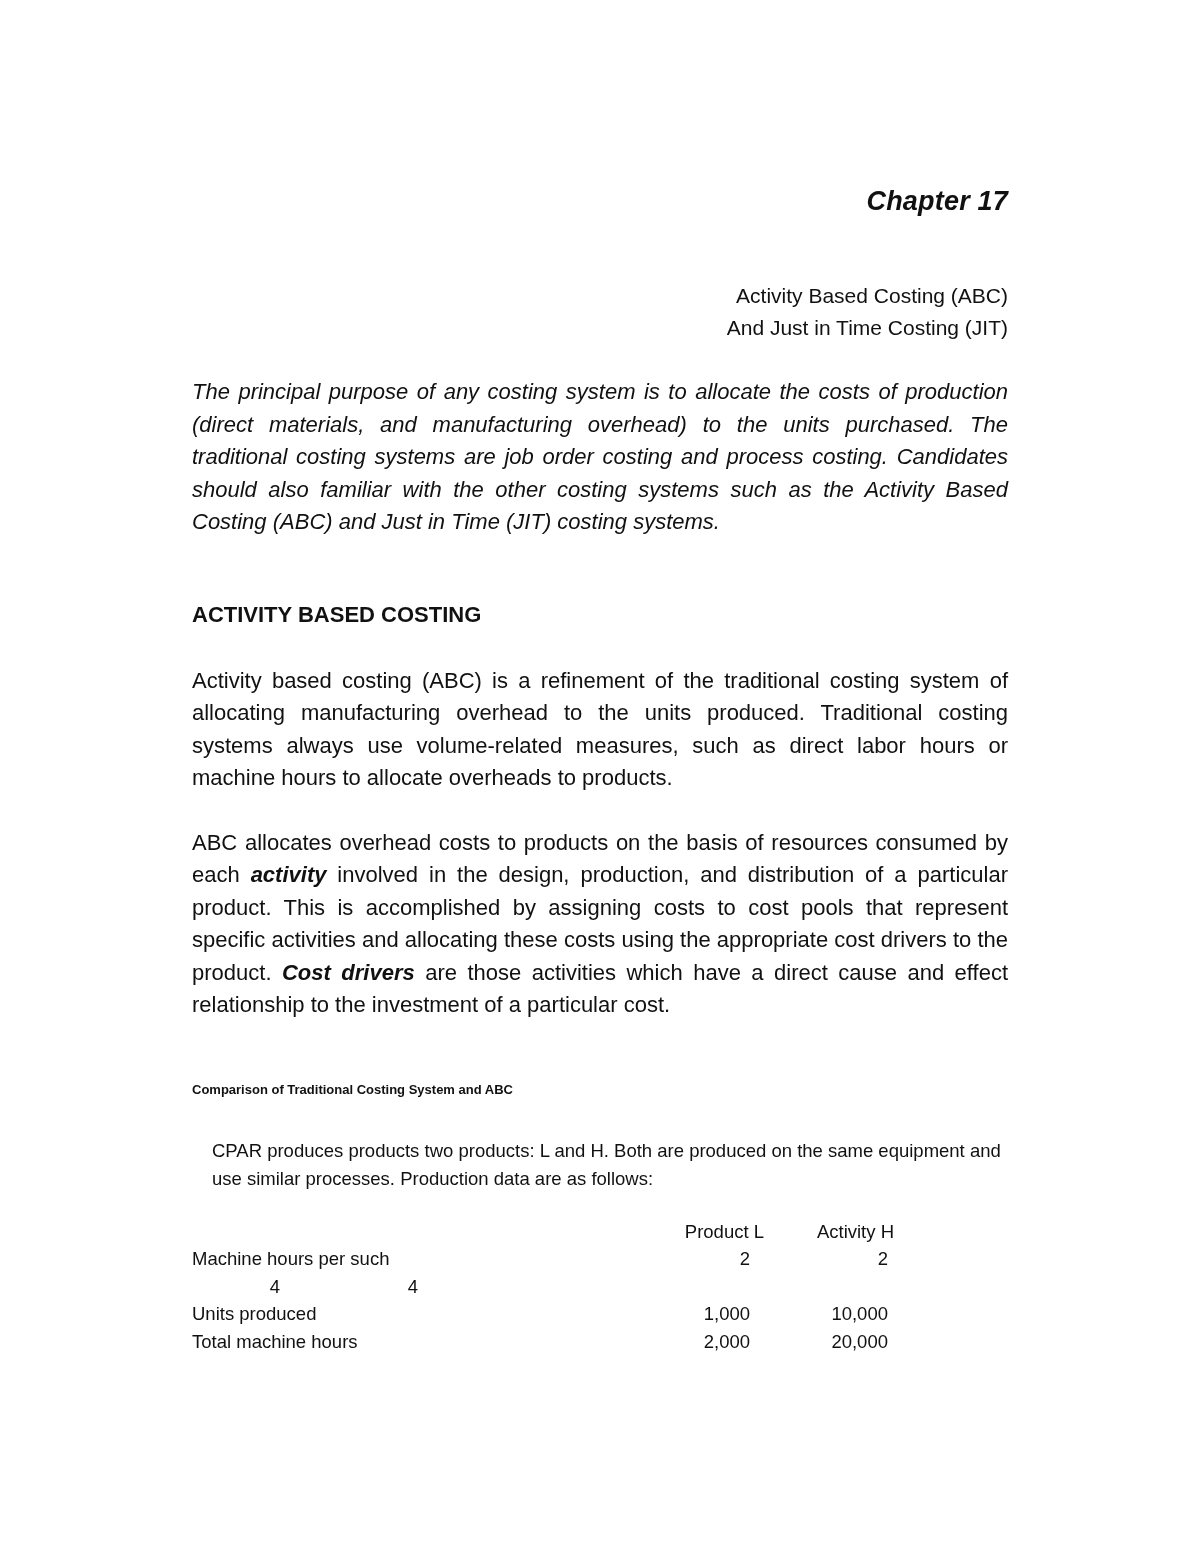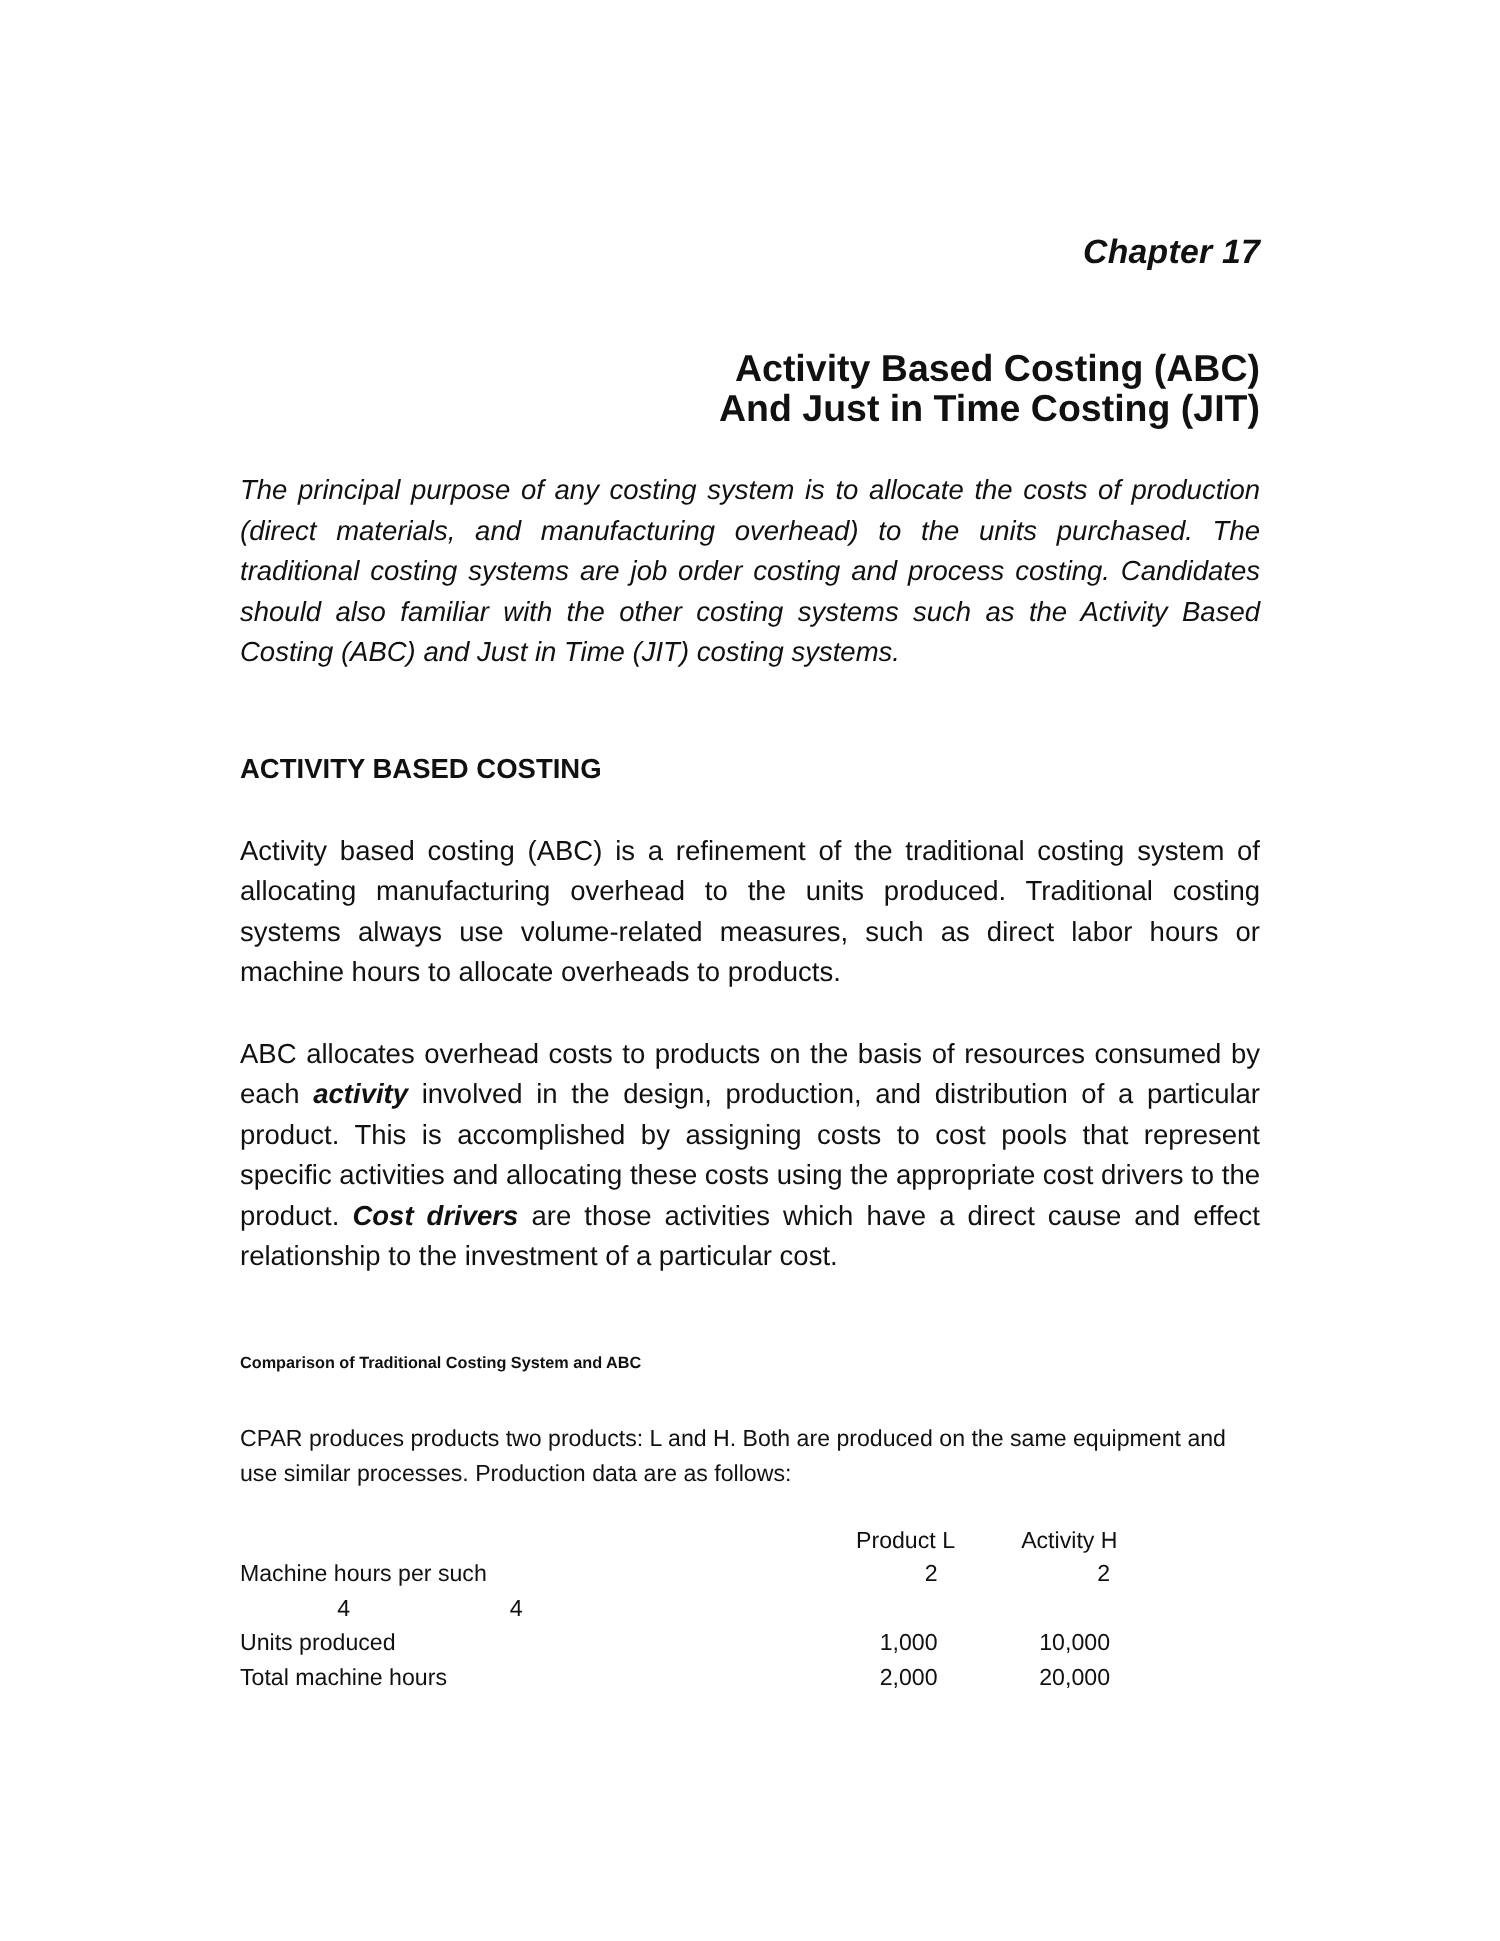--- a/index.html
+++ b/index.html
@@ -6,35 +6,35 @@
   body {
     width: 1200px; height: 1553px; position: relative; overflow: hidden;
     font-family: "Liberation Sans", sans-serif; color: #111;
   }
   .page { position: absolute; left: 0; top: 0; width: 1200px; height: 1340px; }
   .chapter {
     position: absolute; right: 192px; top: 186px;
     font-size: 27px; font-weight: bold; font-style: italic; letter-spacing: 0.2px;
   }
   .titles { position: absolute; right: 192px; top: 280px; text-align: right; }
-  .titles div { font-size: 30px; font-weight: bold; line-height: 32px; margin-left: 14px; }
+  .titles div { font-size: 21px; font-weight: normal; line-height: 32px; margin-left: 14px; }
   .block { position: absolute; left: 192px; width: 816px; }
   .intro {
     top: 376px; font-size: 22px; font-style: italic; line-height: 32.5px;
     text-align: justify; text-align-last: left;
   }
   .sec-head { top: 602px; font-size: 22px; font-weight: bold; }
   .para {
     font-size: 22px; line-height: 32.4px; text-align: justify; text-align-last: left;
   }
   .p1 { top: 665px; }
   .p2 { top: 827px; }
   .p2 .bi { font-weight: bold; font-style: italic; }
   .sub-head { top: 1082px; font-size: 13px; font-weight: bold; }
-  .para-s { top: 1137px; font-size: 18.5px; line-height: 28px; }
+  .para-s { top: 1137px; font-size: 18.5px; line-height: 28px; margin-left: 20px; }
   .tbl { position: absolute; left: 192px; top: 1218px; font-size: 18.5px; }
   .tbl .row { display: flex; height: 27.5px; align-items: center; }
   .tbl .lbl { width: 470px; }
   .tbl .colL { width: 88px; text-align: right; }
   .tbl .colH { width: 138px; text-align: right; }
   .tbl .hdrL { width: 102px; text-align: right; }
   .tbl .hdrH { width: 130px; text-align: right; }
 </style>
 </head>
 <body>

